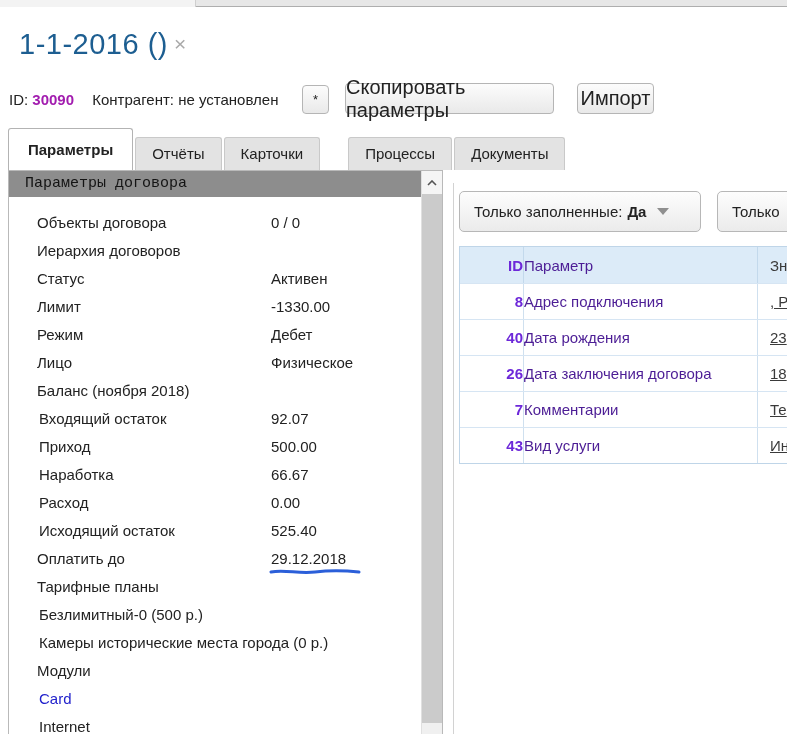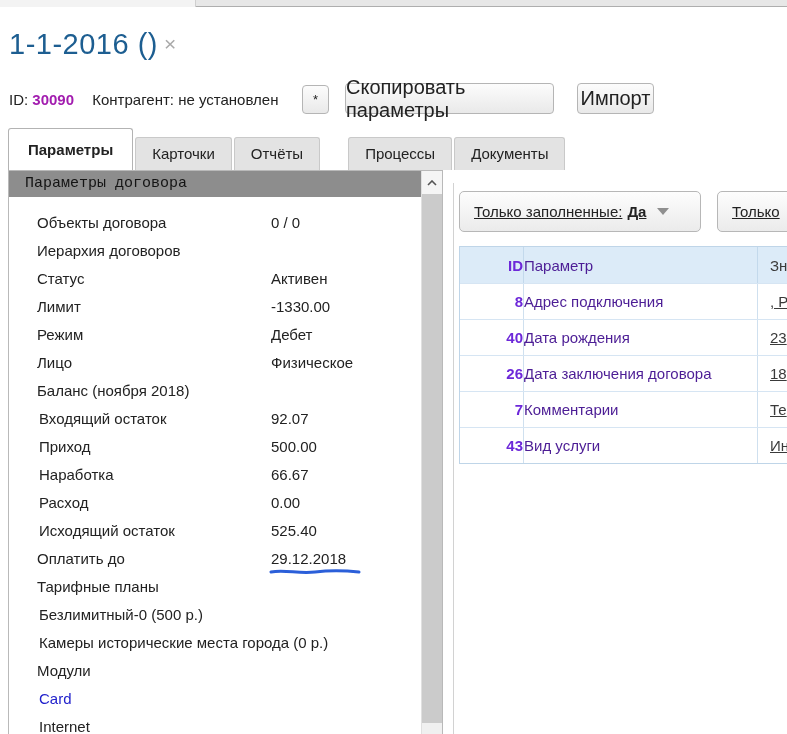--- a/index.html
+++ b/index.html
@@ -7,21 +7,21 @@
   body {
     position:relative; overflow:hidden; background:#fff;
     font-family:"Liberation Sans", sans-serif; color:#222; font-size:15px;
   }
   
   .top-strip { position:absolute; left:0; top:0; width:787px; height:7px;
     background:#e7e7e7; border-bottom:1px solid #aeaeae; }
   .top-strip .top-tab { position:absolute; left:0; top:0; width:196px; height:7px;
     background:#f3f3f3; border-right:1px solid #cfcfcf; }
   
-  .page-title { position:absolute; left:9px; top:28px; font-size:29px; color:#1d5e91;
+  .page-title { position:absolute; left:19px; top:28px; font-size:29px; color:#1d5e91;
     letter-spacing:0.5px; white-space:nowrap; }
   .close-icon { display:inline-block; margin-left:6px; font-size:21px; color:#a9a9a9;
     vertical-align:3px; cursor:pointer; }
   
   .id-row { position:absolute; left:9px; top:91px; white-space:nowrap; }
   .id-link { color:#a21caf; font-weight:bold; cursor:pointer; }
   .counterparty { margin-left:14px; }
   .btn { position:absolute; display:flex; align-items:center; justify-content:center;
     background:linear-gradient(#fcfcfc,#e9e9e9); border:1px solid #b5b5b5;
     border-radius:4px; font-size:20px; color:#222; cursor:pointer; }
@@ -53,21 +53,21 @@
   .lp-scrollbar { position:absolute; top:0; right:0; width:21px; height:100%;
     background:#fff; border-left:1px solid #e0e0e0; }
   .sb-up { position:absolute; top:0; left:0; right:0; height:23px; background:#f5f5f5;
     display:flex; align-items:center; justify-content:center; cursor:pointer; }
   .sb-thumb { position:absolute; top:23px; bottom:12px; left:0; right:0; background:#cbcbcb; }
   .sb-down { position:absolute; bottom:0; left:0; right:0; height:12px; background:#f0f0f0; }
   
   .v-divider { position:absolute; left:453px; top:183px; width:1px; height:551px; background:#d2d2d2; }
   .dropdown-btn { position:absolute; top:191px; height:41px; display:flex; align-items:center;
     background:linear-gradient(#fdfdfd,#ebebeb); border:1px solid #b7b7b7; border-radius:5px;
-    padding:0 14px; cursor:pointer; white-space:nowrap;text-decoration:underline; }
+    padding:0 14px; cursor:pointer; white-space:nowrap; }
   #filter-btn1 { left:459px; width:242px; }
   #filter-btn2 { left:717px; width:130px; }
   .dd-bold { font-weight:bold; margin-left:5px; }
   .dd-arrow { display:inline-block; width:0; height:0; margin-left:11px;
     border-left:6px solid transparent; border-right:6px solid transparent;
     border-top:7px solid #8f8f8f; }
   
   .params-table { position:absolute; left:459px; top:246px; width:345px;
     border:1px solid #bfd5e8; background:#fff; }
   .t-row { display:flex; height:36px; align-items:center; border-top:1px solid #d6e5f3; }
@@ -96,22 +96,22 @@
   <span>ID:</span>
   <span class="id-link">30090</span>
   <span class="counterparty">Контрагент: не установлен</span>
 </div>
 <div class="btn" id="star-btn">*</div>
 <div class="btn" id="copy-btn">Скопировать параметры</div>
 <div class="btn" id="import-btn">Импорт</div>
 
 <div class="tabbar" id="tabbar">
     <div class="tab active">Параметры</div>
+    <div class="tab">Отчёты</div>
     <div class="tab">Карточки</div>
-    <div class="tab">Отчёты</div>
     <div class="tab group-gap">Процессы</div>
     <div class="tab">Документы</div>
   </div>
 
 <div class="left-panel">
   <div class="lp-header">Параметры договора</div>
   <div class="lp-rows" id="lp-rows">
       <div class="lp-row">
     <span class="lp-label">Объекты договора</span>
     <span class="lp-value">0 / 0</span>

